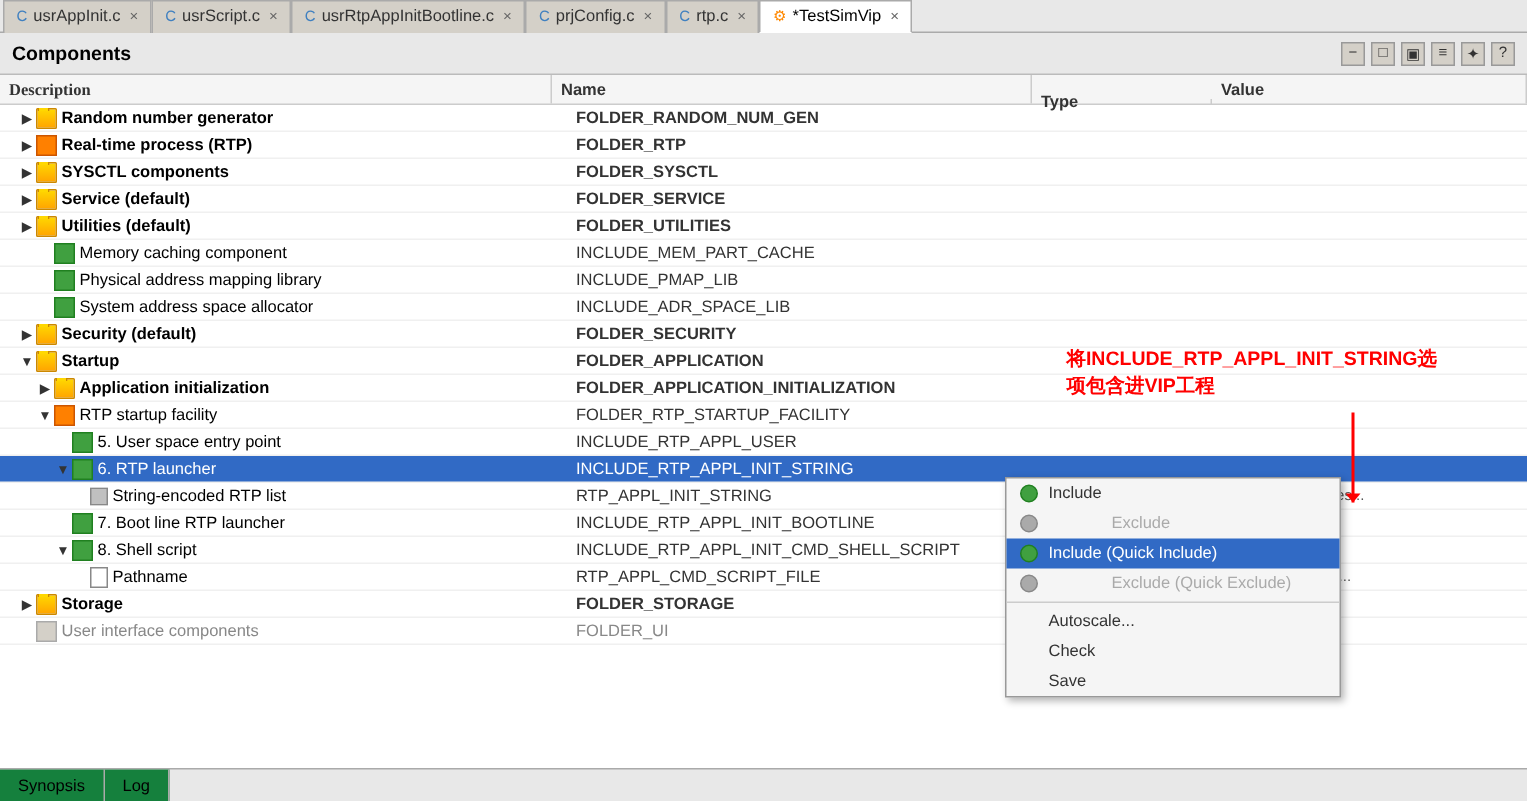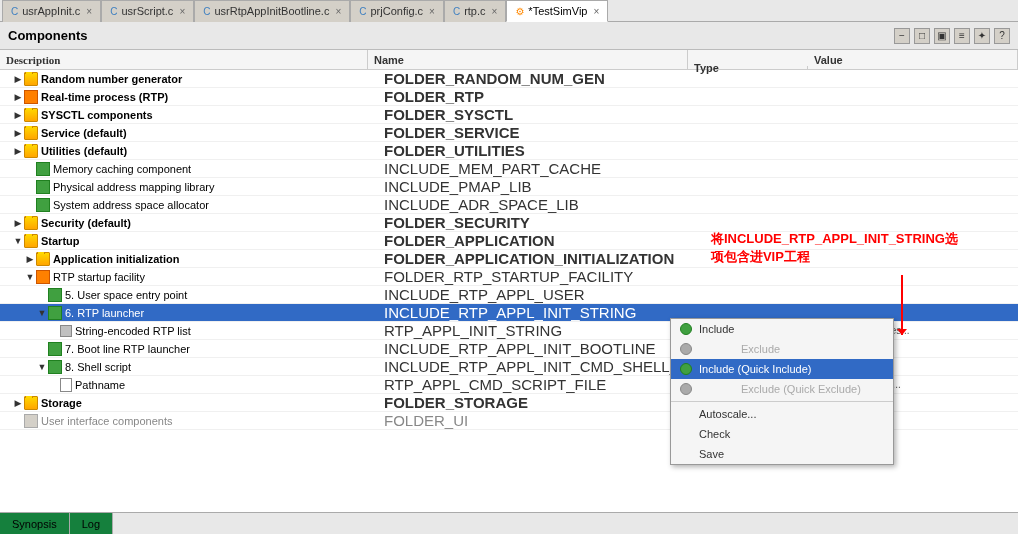--- a/index.html
+++ b/index.html
@@ -122,21 +122,21 @@
       width: 380px;
       display: flex;
       align-items: center;
       padding-left: 4px;
       font-size: 11px;
       overflow: hidden;
       white-space: nowrap;
     }
     .row-name {
       width: 320px;
-      font-size: 15px;
+      font-size: 11px;
       padding: 0 4px;
       overflow: hidden;
       white-space: nowrap;
       color: #333;
     }
     .row-type { width: 120px; font-size: 11px; padding: 0 4px; overflow: hidden; white-space: nowrap; }
     .row-value { flex: 1; font-size: 11px; padding: 0 4px; overflow: hidden; white-space: nowrap; }
 
     .indent { display: inline-block; }
     .tree-toggle { 

